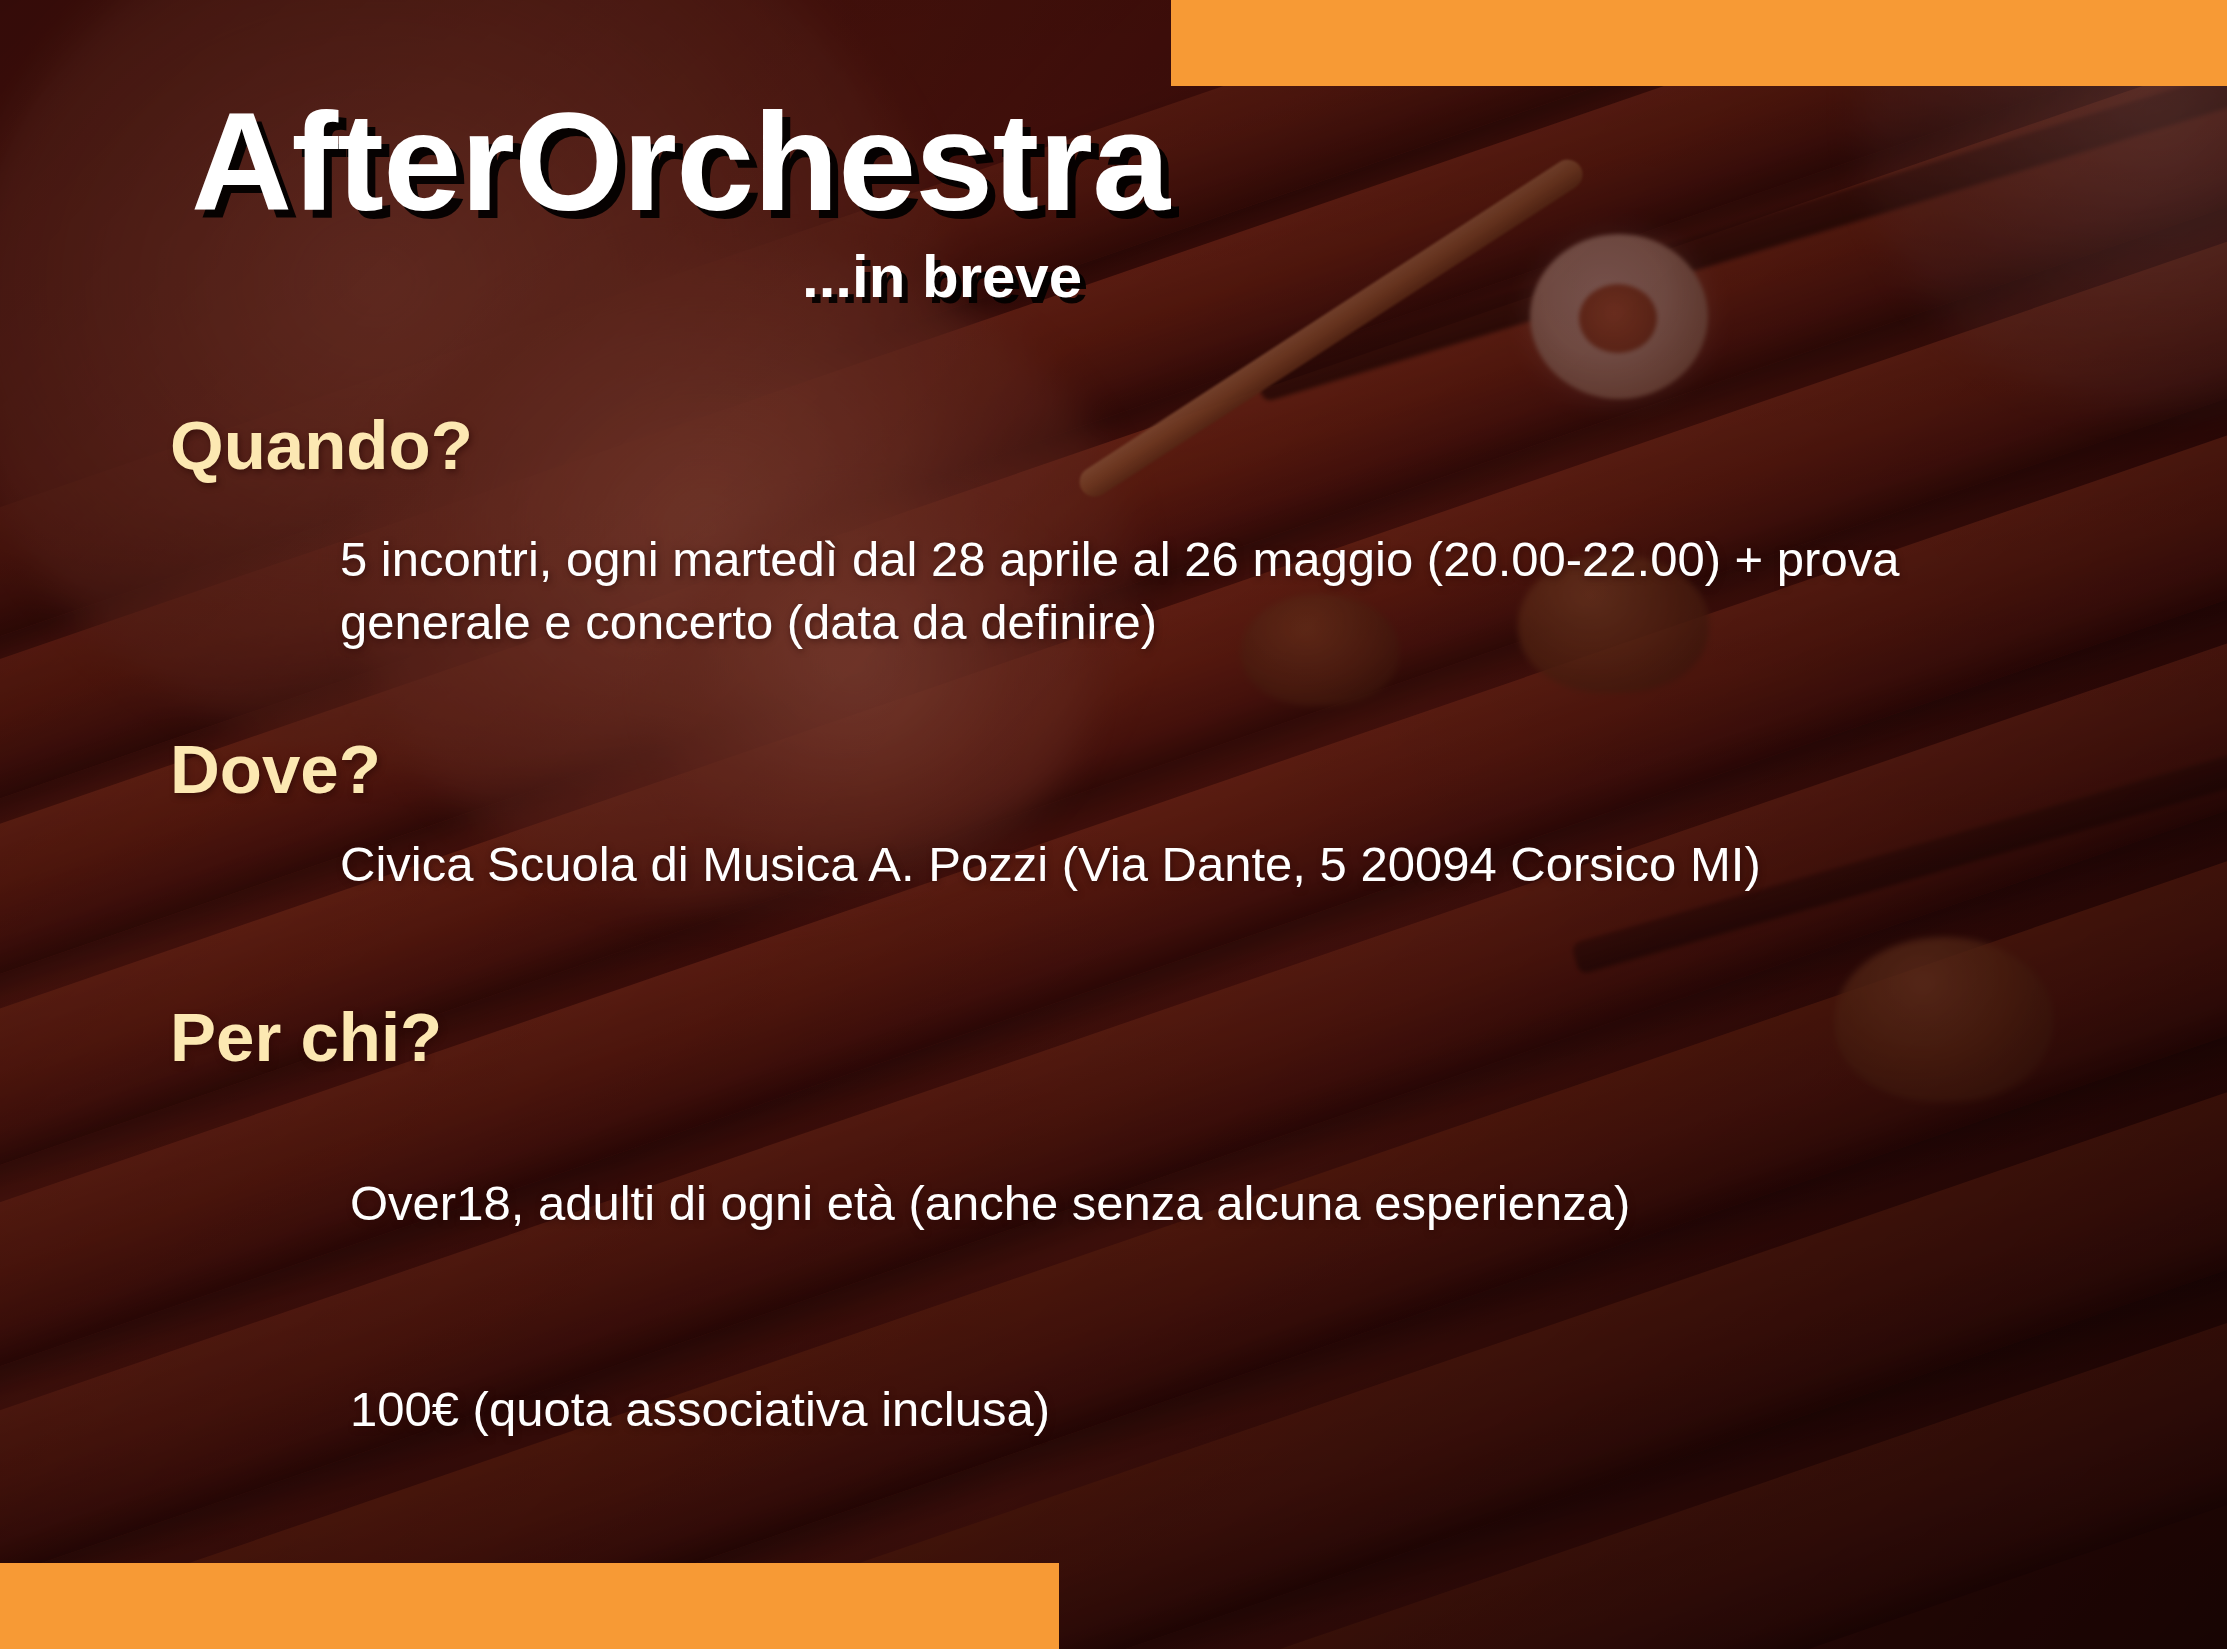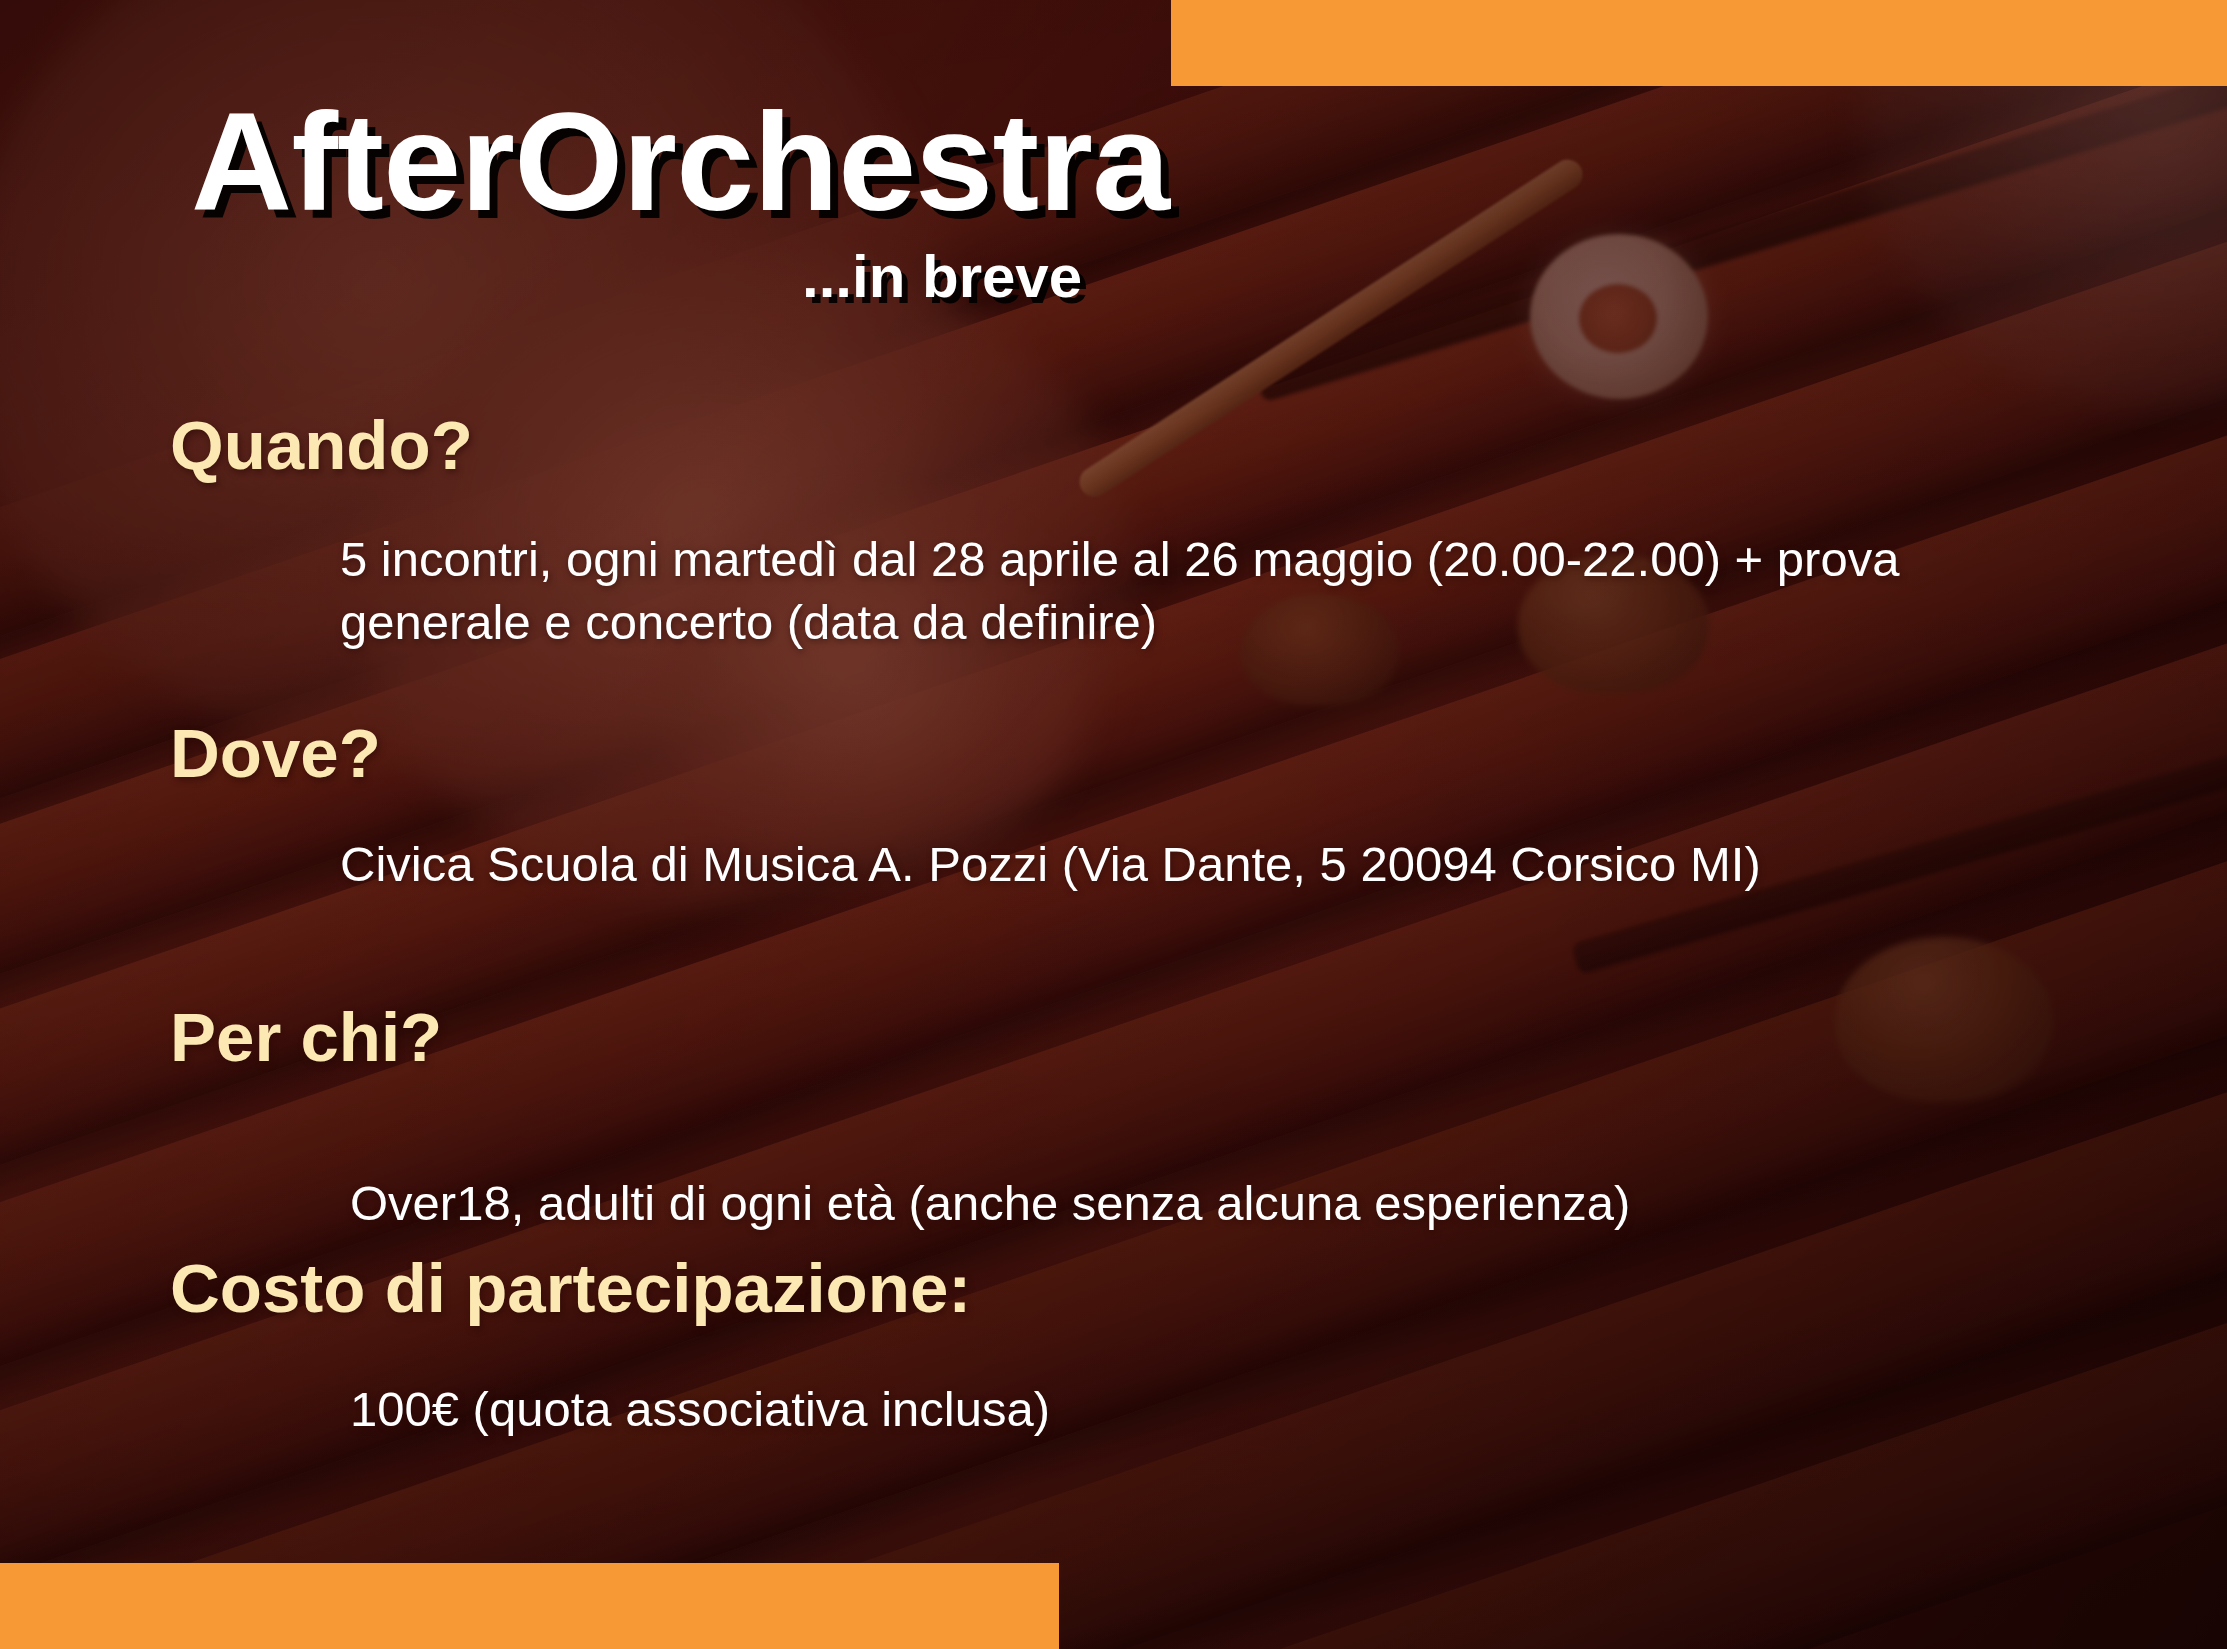--- a/index.html
+++ b/index.html
@@ -233,24 +233,23 @@
   <div id="accent-bottom" style="background: rgb(247, 154, 53);"></div>
 
   <div id="content">
 
     <div id="title">AfterOrchestra</div>
     <div id="subtitle">...in breve</div>
 
     <div class="heading" id="h-quando" style="color: rgb(252, 232, 178);">Quando?</div>
     <div class="body two-line" id="b-quando"><b>5 incontri</b><span>, ogni martedì dal 28 aprile al 26 maggio (20.00-22.00) + prova generale e concerto (data da definire)</span></div>
 
-    <div class="heading" id="h-dove" style="color: rgb(252, 232, 178);">Dove?</div>
+    <div class="heading" id="h-dove" style="color: rgb(252, 232, 178); margin-top: 16px;">Dove?</div>
     <div class="body" id="b-dove">Civica Scuola di Musica A. Pozzi (Via Dante, 5 20094 Corsico MI)</div>
 
     <div class="heading" id="h-perchi" style="color: rgb(252, 232, 178);">Per chi?</div>
     <div class="body" id="b-perchi">Over18, adulti di ogni età (anche senza alcuna esperienza)</div>
 
-    <div class="heading" id="h-costo" style="color: rgb(252, 232, 178);">Costo di partecipazione:</div>
     <div class="body" id="b-costo">100€ (quota associativa inclusa)</div>
 
   </div>
 </div>
 
 
 </body></html>

